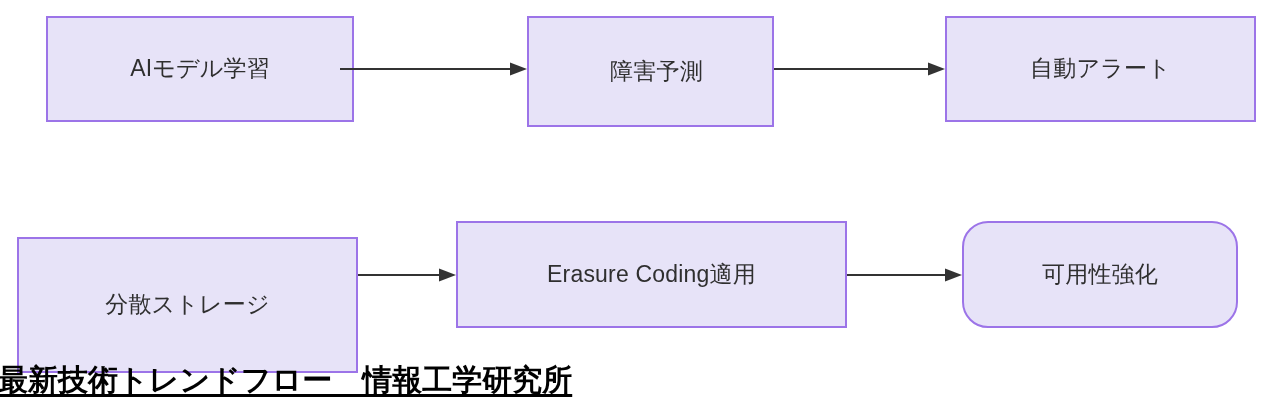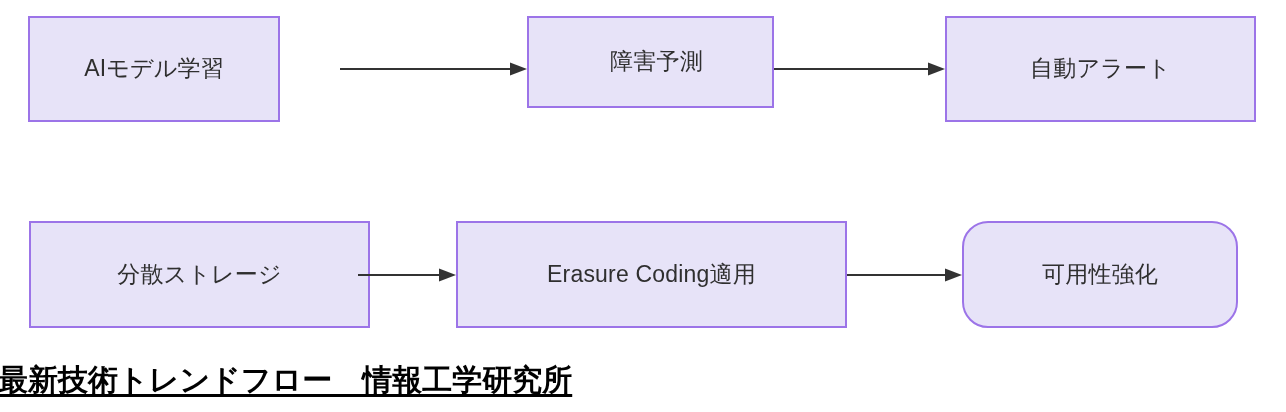--- a/index.html
+++ b/index.html
@@ -32,26 +32,26 @@
     align-items: center;
     justify-content: center;
     color: #2f2f2f;
     font-size: 23px;
     line-height: 1.2;
     letter-spacing: 0.2px;
     white-space: nowrap;
   }
 
   
-  .node.n1 { left: 28px;  top: 16px;  width: 252px; height: 106px; }
-  .node.n2 { left: 527px; top: 16px;  width: 247px; height: 92px; padding-left: 12px; }
+  .node.n1 { left: 46px;  top: 16px;  width: 308px; height: 106px; }
+  .node.n2 { left: 527px; top: 16px;  width: 247px; height: 111px; padding-left: 12px; }
   .node.n3 { left: 945px; top: 16px;  width: 311px; height: 106px; justify-content: center; }
 
   
-  .node.n4 { left: 17px;  top: 221px; width: 341px; height: 107px; margin-left: 12px; }
+  .node.n4 { left: 17px;  top: 237px; width: 341px; height: 136px; }
   .node.n5 { left: 456px; top: 221px; width: 391px; height: 107px; }
   .node.n6 { left: 962px; top: 221px; width: 276px; height: 107px; border-radius: 26px; }
 
   
   .arrow {
     position: absolute;
     height: 14px;
     display: block;
   }
   .arrow svg { display: block; overflow: visible; }

